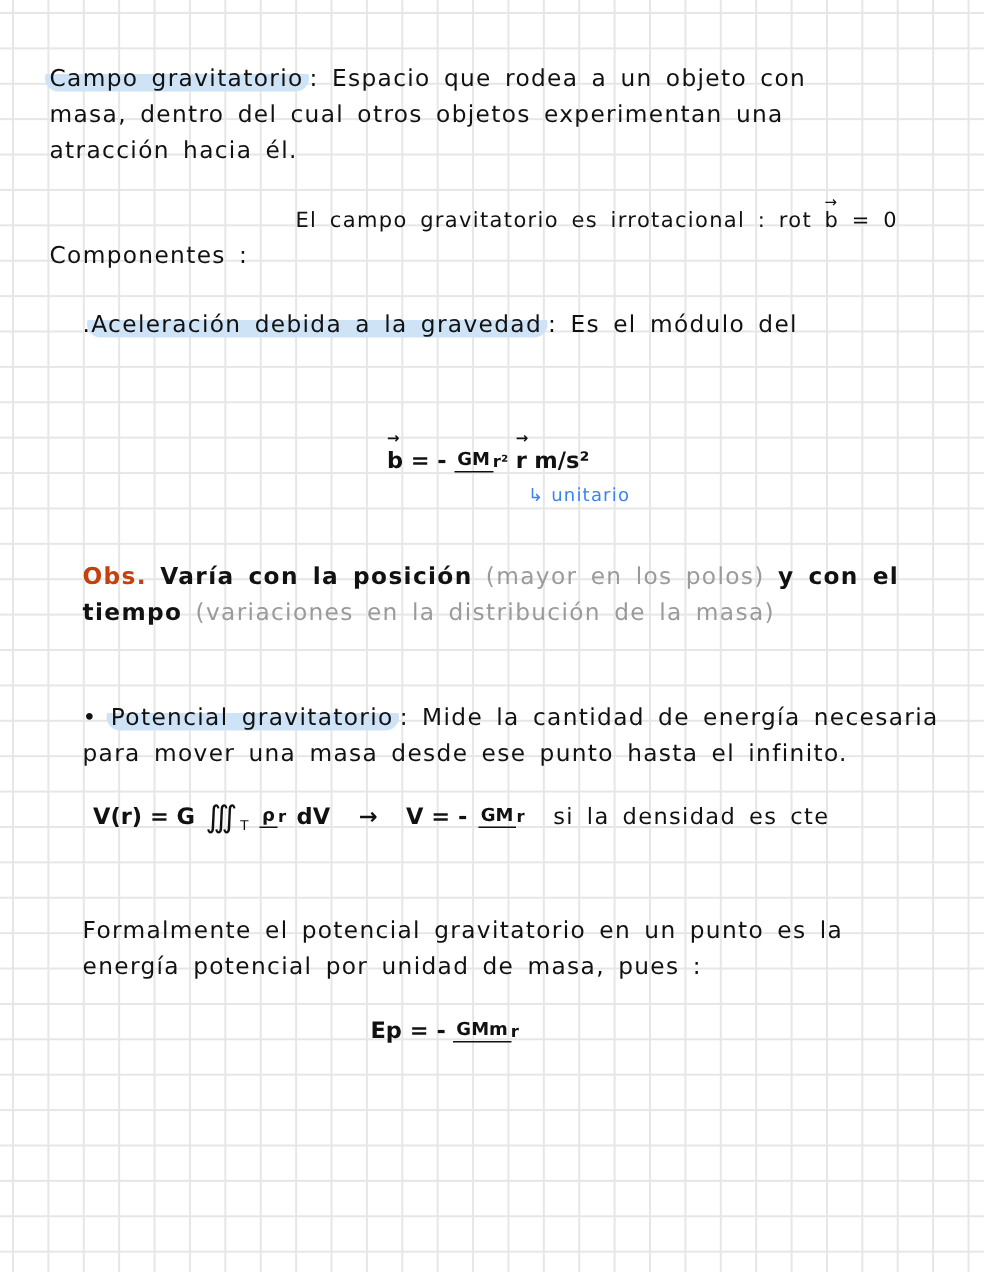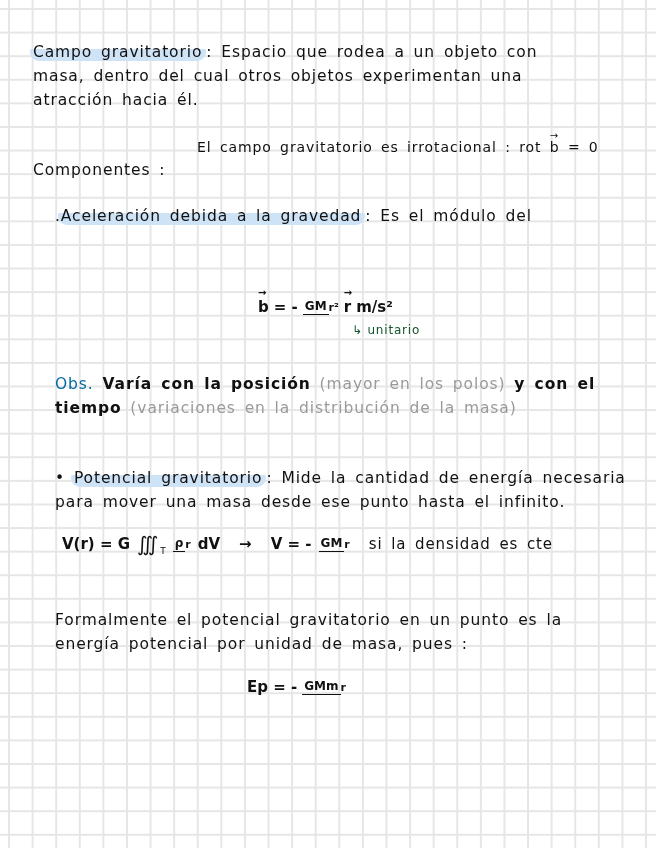--- a/index.html
+++ b/index.html
@@ -23,30 +23,30 @@
     word-spacing: 3px;
     white-space: nowrap;
     line-height: 20px;
   }
   .hl {
     background: linear-gradient(to bottom, transparent 0, transparent 35%, #cfe3f7 35%, #cfe3f7 100%);
     border-radius: 9px;
     padding: 0 4px 0 3px;
     margin-left: -3px;
   }
-  .red { color: #0369a1; font-weight: normal; }
+  .red { color: #c2410c; font-weight: bold; }
   .gray { color: #9a9a9a; }
   .bold { font-weight: bold; }
   .formula { position: absolute; font-size: 15px; white-space: nowrap; display: flex; align-items: center; gap: 5px; }
   .frac { display: inline-flex; flex-direction: row; align-items: center; font-size: 12px; font-weight: bold; line-height: 13px; }
   .frac .num { border-bottom: 1.6px solid #111; padding: 0 2px 1px 2px; }
   .frac .den { padding-top: 1px; font-size: 11px; }
   .vec { position: relative; display: inline-block; }
   .vec::before { content: "→"; position: absolute; top: -11px; left: 0; font-size: 10px; }
-  .note { position: absolute; font-size: 12px; color: #14532d; letter-spacing: 0.8px; }
+  .note { position: absolute; font-size: 12px; color: #3b82f6; letter-spacing: 0.8px; }
   .integral { font-size: 20px; letter-spacing: -5px; }
   sub { font-size: 9px; }
 </style>
 </head>
 <body>
 
 <div class="page">
 
   <div class="line" style="left:33px; top:42px;">
     <span class="hl">Campo gravitatorio</span><span>: Espacio que rodea a un objeto con</span>

